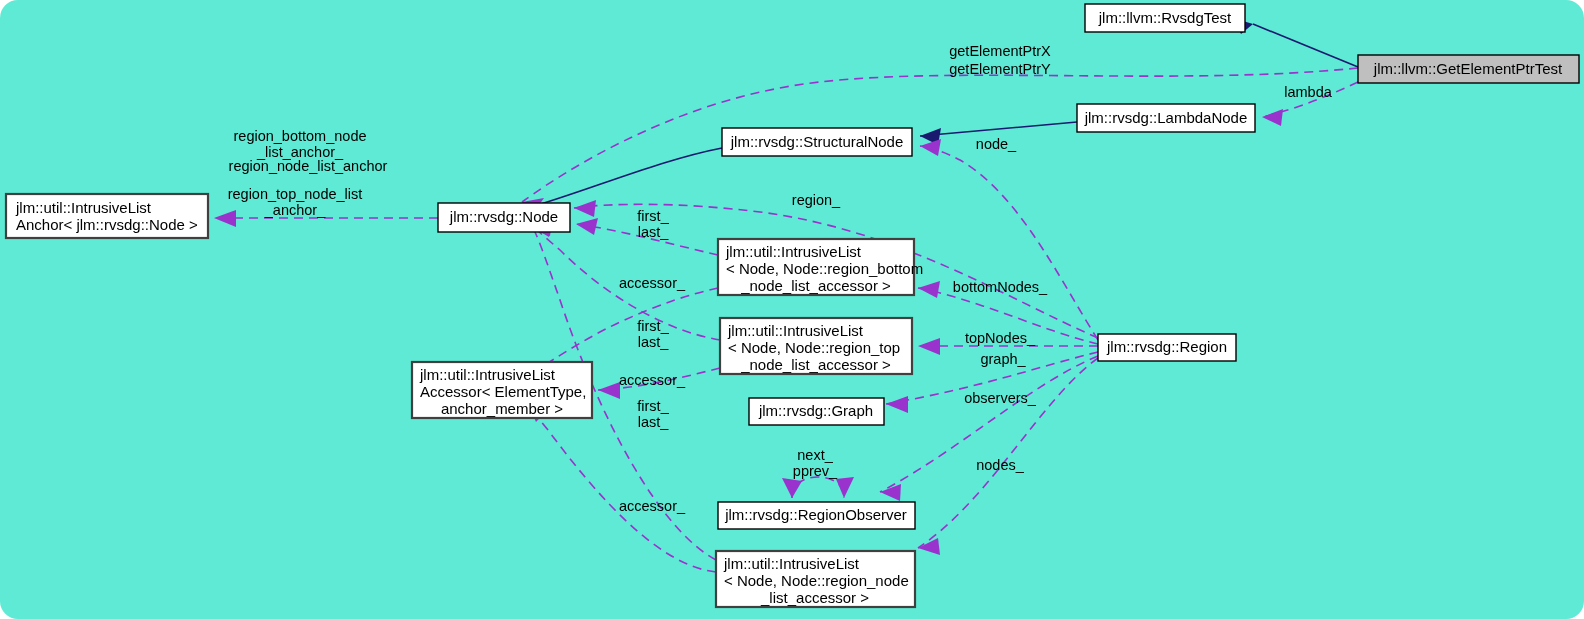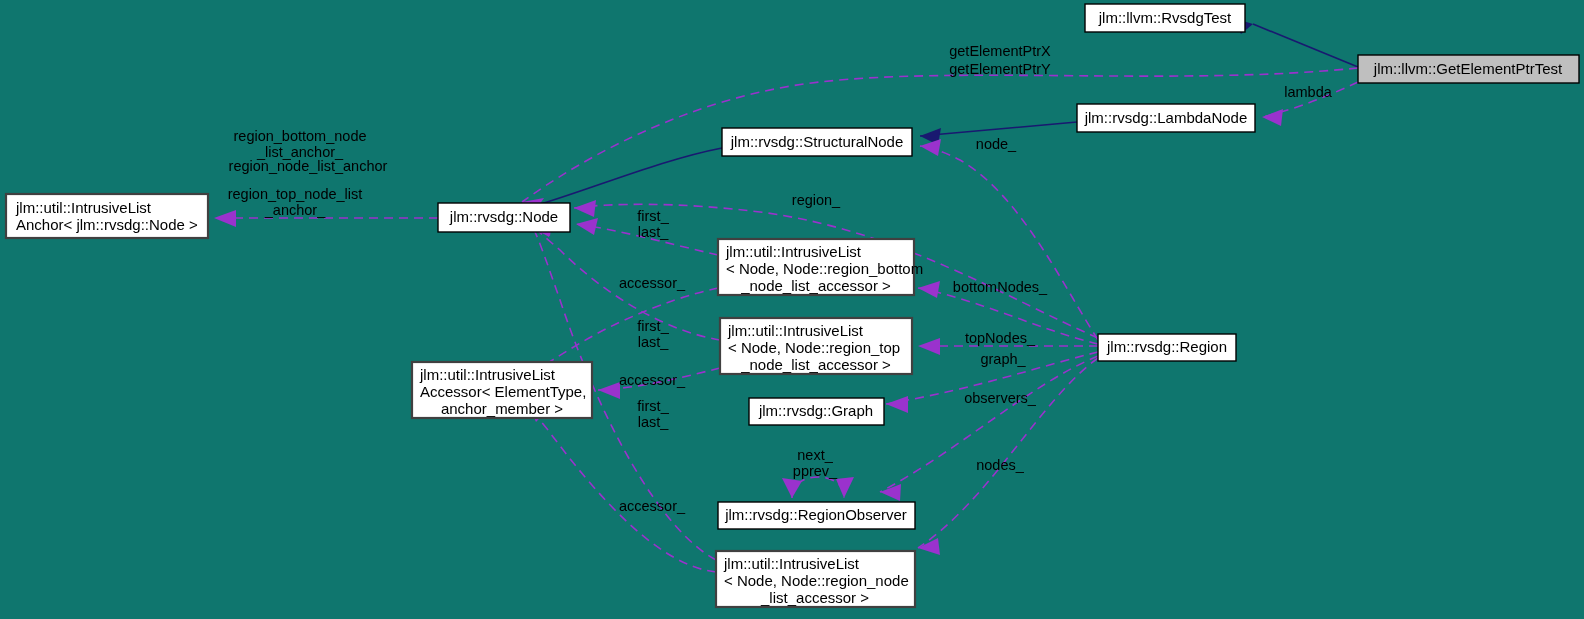--- a/index.html
+++ b/index.html
@@ -5,23 +5,24 @@
 <style>
   html, body {
     margin: 0;
     padding: 0;
     background: #ffffff;
   }
   #diagram-root {
     position: relative;
     width: 1584px;
     height: 619px;
-    background: #0f766e;
+    background: #5eead4;
     font-family: "Liberation Sans", sans-serif;
     overflow: hidden;
+    border-radius: 18px;
   }
   svg#graph {
     position: absolute;
     left: 0;
     top: 0;
     width: 1584px;
     height: 619px;
     display: block;
   }
   .node-box {

